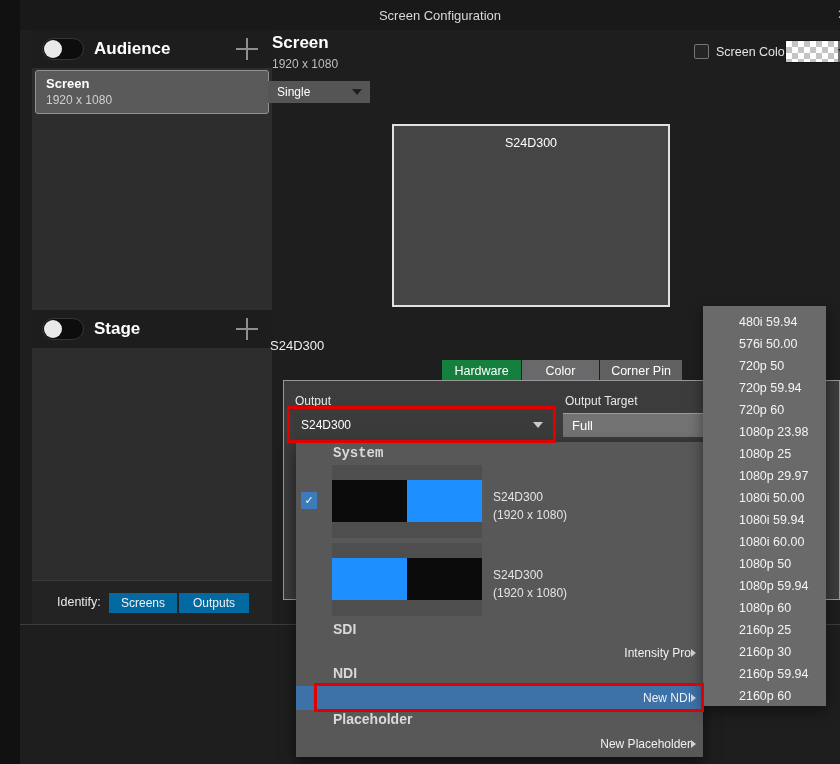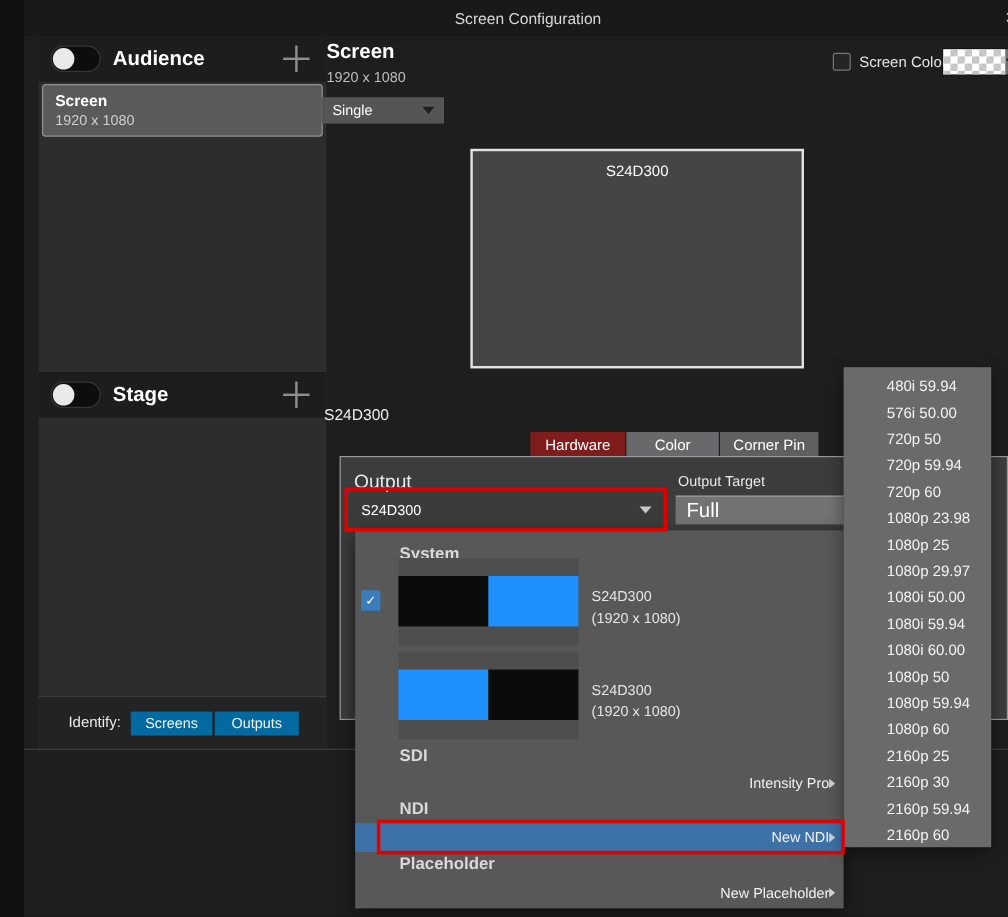--- a/index.html
+++ b/index.html
@@ -69,31 +69,31 @@
   
   .preview { left:372px; top:124px; width:278px; height:183px; background:#454545;
     border:2px solid #e2e2e2; }
   .preview .plabel { margin-top:10px; text-align:center; font-size:12.5px; color:#fff; }
 
   
   .section-title { left:250px; top:338px; font-size:13px; color:#efefef; }
   .tabs { left:422px; top:360px; height:22px; display:flex; }
   .tab { height:22px; display:flex; align-items:center; justify-content:center;
     font-size:12.5px; color:#fff; margin-right:1px; }
-  .tab-hardware { width:79px; background:#7f1d1d; }
+  .tab-hardware { width:79px; background:#15803d; }
   .tab-color { width:77px; background:#69696b; }
   .tab-corner { width:82px; background:#606060; }
 
   .panel { left:263px; top:380px; width:557px; height:220px; background:#3c3c3c;
     border:1px solid #989898; }
-  .out-label { left:275px; top:394px; font-size:16px; color:#e8e8e8; }
+  .out-label { left:275px; top:394px; font-size:12px; color:#e8e8e8; }
   .out-combo { left:272px; top:412px; width:259px; height:25px; background:#3b3b3b; }
   .ot-label { left:545px; top:394px; font-size:12px; color:#e8e8e8; }
   .full-combo { left:543px; top:413px; width:140px; height:24px; background:#737373;
-    border-top:1px solid #9c9c9c; font-size:17px; }
+    border-top:1px solid #9c9c9c; font-size:13px; }
 
   
   .red-box { border:3px solid #e10000; z-index:40; background:transparent; }
   .red-combo { left:267px; top:406px; width:269px; height:37px; }
   .red-ndi { left:294px; top:683px; width:390px; height:29px; }
 
   
   .menu { left:276px; top:442px; width:407px; height:315px; background:#585858;
     z-index:20; box-shadow:0 5px 14px rgba(0,0,0,.55); }
   .m-header { position:absolute; left:37px; font-size:14px; font-weight:bold; color:#d9d9d9; }
@@ -192,21 +192,21 @@
   <div class="abs combo out-combo">
     <div class="txt">S24D300</div>
     <div class="arr-down light"></div>
   </div>
   <div class="abs ot-label">Output Target</div>
   <div class="abs combo full-combo">
     <div class="txt">Full</div>
   </div>
 
   <div class="abs menu">
-    <div class="m-header" style="top:11px;">System</div>
+    <div class="m-header" style="top:3px;font-family:Liberation Mono, monospace;">System</div>
 
     <div class="check-box" style="top:50px;">✓</div>
     <div class="thumb-block" style="top:23px;">
       <div class="thumb-row">
         <div class="mon black"></div>
         <div class="mon blue"></div>
       </div>
     </div>
     <div class="thumb-label" style="top:46px;">
       <div>S24D300</div>

